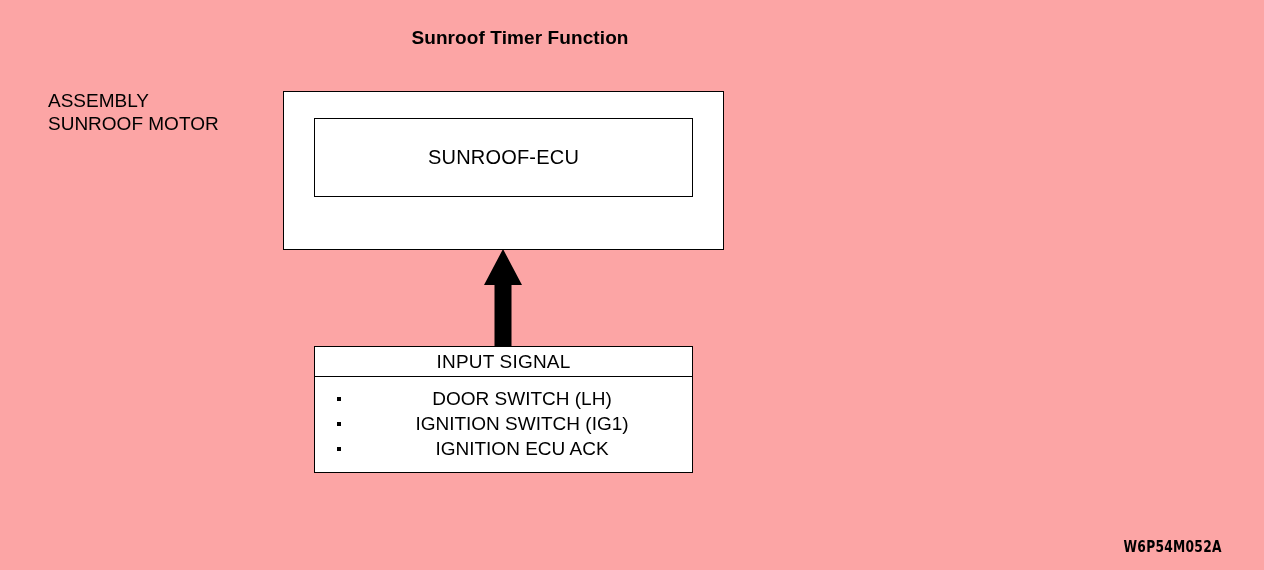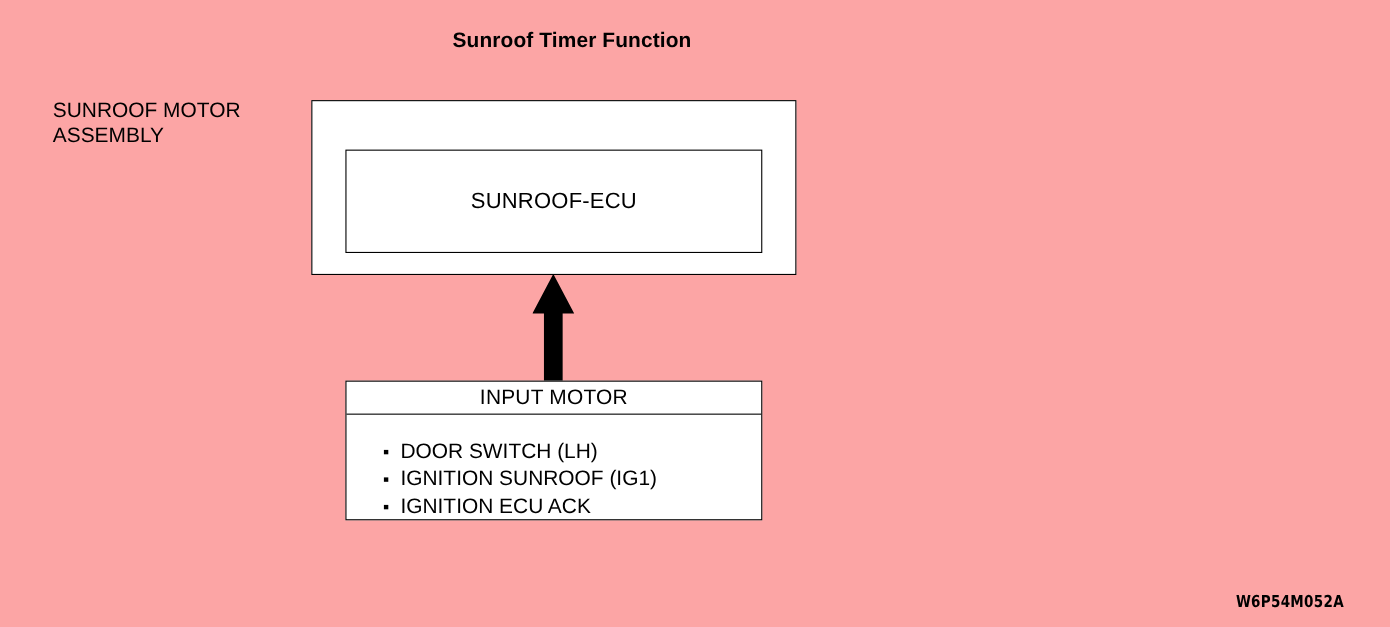--- a/index.html
+++ b/index.html
@@ -56,23 +56,23 @@
     height: 159px;
     border: 1.6px solid #000000;
     box-sizing: border-box;
     background: #ffffff;
   }
 
   
   .ecu-box {
     position: absolute;
     left: 314px;
-    top: 136px;
+    top: 118px;
     width: 379px;
-    height: 94px;
+    height: 79px;
     border: 1.6px solid #000000;
     box-sizing: border-box;
     background: #ffffff;
     display: flex;
     align-items: center;
     justify-content: center;
   }
   .ecu-label {
     font-size: 20px;
     letter-spacing: 0.2px;
@@ -107,22 +107,23 @@
     justify-content: center;
     box-sizing: border-box;
   }
   .input-header-label {
     font-size: 19px;
     letter-spacing: 0.2px;
     white-space: nowrap;
   }
   .input-list {
     list-style: none;
-    margin: 12px;
+    margin: 0;
     padding: 9px 0 0 22px;
+    text-align: center;
   }
   .input-list li {
     font-size: 19px;
     line-height: 25px;
     white-space: nowrap;
     position: relative;
     padding-left: 15px;
   }
   .bullet-dot {
     position: absolute;
@@ -148,46 +149,46 @@
   }
 </style>
 </head>
 <body>
 
 <div class="canvas">
 
   <div class="diagram-title">Sunroof Timer Function</div>
 
   <div class="assembly-label">
+    <span>ASSEMBLY</span>
     <span>SUNROOF MOTOR</span>
-    <span>ASSEMBLY</span>
   </div>
 
   <div class="assembly-box"></div>
 
   <div class="ecu-box">
     <div class="ecu-label">SUNROOF-ECU</div>
   </div>
 
   <svg class="signal-arrow" viewBox="0 0 38 98">
     <polygon points="19,0 38,36 27.5,36 27.5,98 10.5,98 10.5,36 0,36" fill="#000000"></polygon>
   </svg>
 
   <div class="input-box">
     <div class="input-header">
-      <div class="input-header-label">INPUT MOTOR</div>
+      <div class="input-header-label">INPUT SIGNAL</div>
     </div>
     <ul class="input-list">
       <li>
         <span class="bullet-dot"></span>
         <span>DOOR SWITCH (LH)</span>
       </li>
       <li>
         <span class="bullet-dot"></span>
-        <span>IGNITION SUNROOF (IG1)</span>
+        <span>IGNITION SWITCH (IG1)</span>
       </li>
       <li>
         <span class="bullet-dot"></span>
         <span>IGNITION ECU ACK</span>
       </li>
     </ul>
   </div>
 
   <div class="figure-code">W6P54M052A</div>
 

